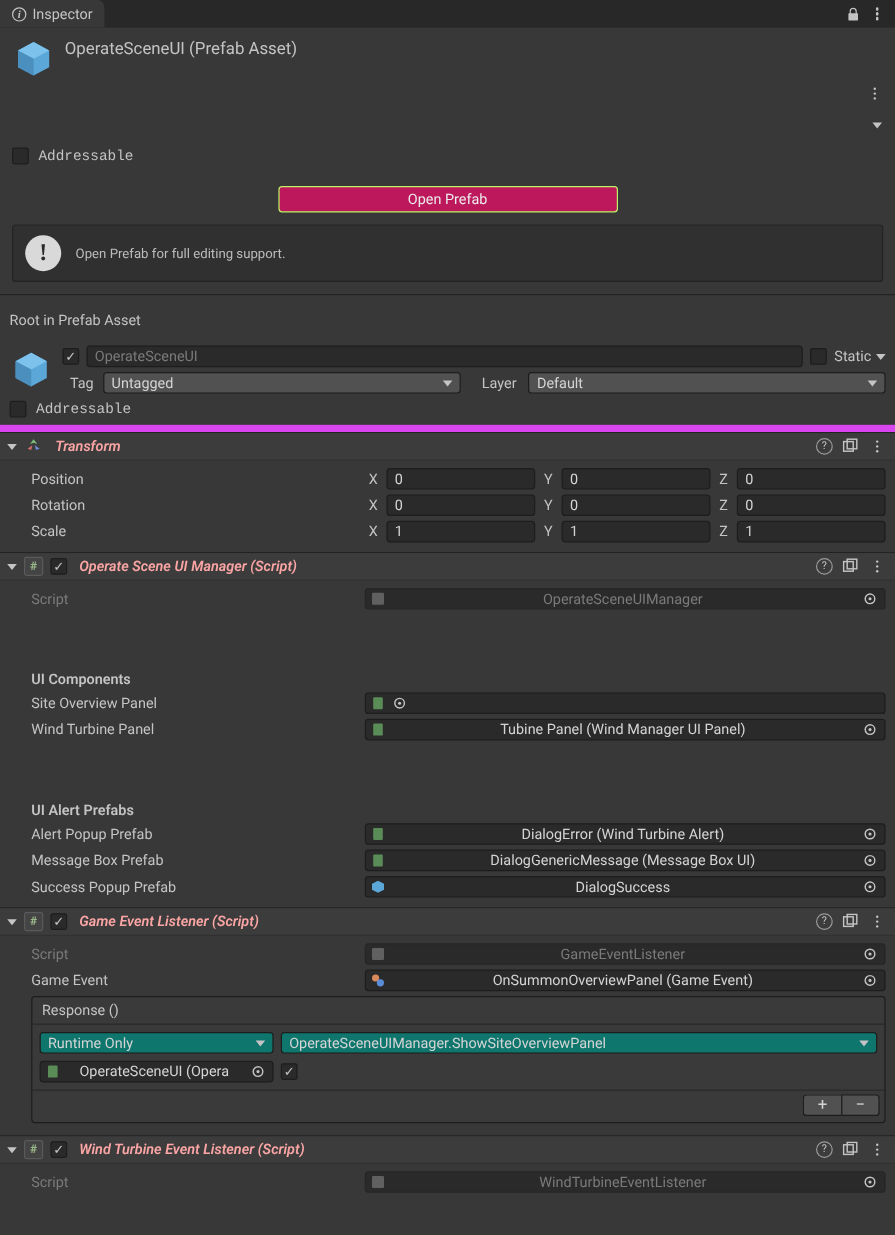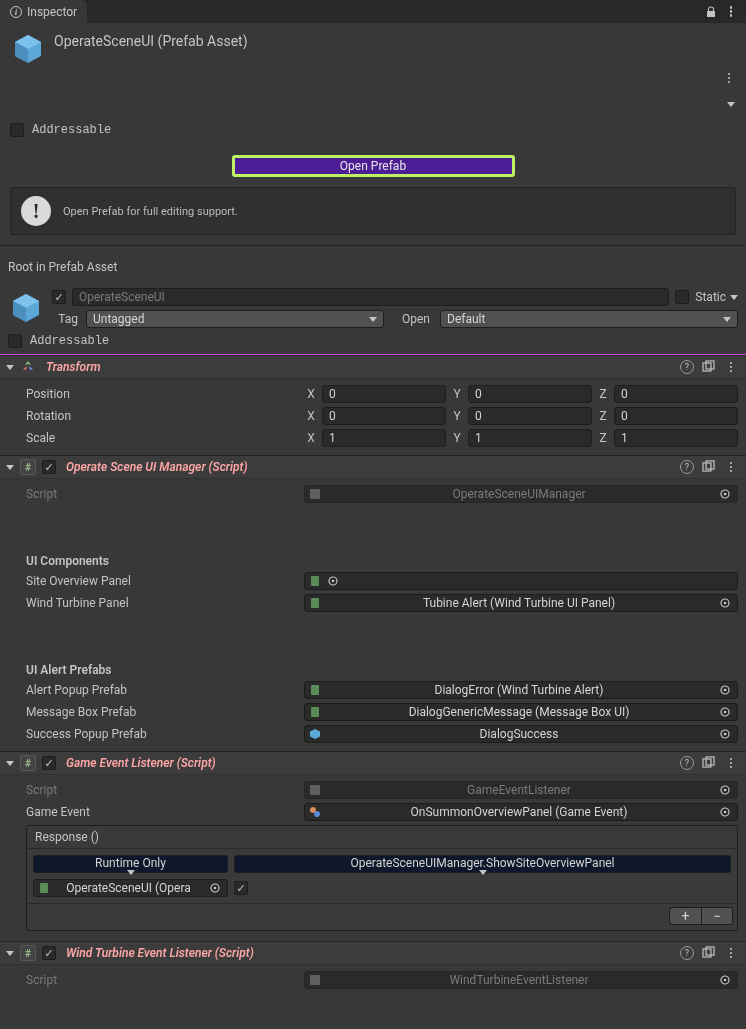--- a/index.html
+++ b/index.html
@@ -13,26 +13,26 @@
 .vdots-icon { width:14px; height:14px; display:flex; flex-direction:column; align-items:center; justify-content:center; gap:1.5px; }
 .vdots-icon div { width:2.5px; height:2.5px; background:#c4c4c4; border-radius:50%; }
 .section-asset { padding: 6px 10px 10px 10px; border-bottom: 1px solid #232323; }
 .asset-header { display:flex; align-items:flex-start; gap:8px; }
 .cube-icon { width:36px; height:36px; flex-shrink:0; margin-top:2px; }
 .asset-title { font-size:14px; color:#c4c4c4; padding-top:4px; flex:1; }
 .addressable-row { display:flex; align-items:center; gap:8px; padding: 14px 0 0 0; font-family: Liberation Mono, monospace; }
 .checkbox { width:14px; height:14px; background:#2a2a2a; border:1px solid #1d1d1d; border-radius:2px; display:flex; align-items:center; justify-content:center;}
 .checkbox.checked::after { content:"✓"; font-size:11px; color:#c4c4c4; line-height:1; }
 .btn-open-prefab-wrap { padding: 18px 0 10px 0; display:flex; justify-content:center; }
-.btn-open-prefab { width: 283px; height:22px; background:#4c1d95; border:3px solid #bef264; border-radius:3px; color:#eaeaea; display:flex; align-items:center; justify-content:center; cursor:pointer; }
+.btn-open-prefab { width: 283px; height:22px; background:#be185d; border:1px solid #bef264; border-radius:3px; color:#eaeaea; display:flex; align-items:center; justify-content:center; cursor:pointer; }
 .info-box { background:#303030; border:1px solid #232323; border-radius:3px; padding:8px 10px; display:flex; align-items:center; gap:12px; }
 .warn-icon { width:30px; height:30px; border-radius:50%; background:#d9d9d9; color:#2a2a2a; display:flex; align-items:center; justify-content:center; font-size:20px; font-weight:bold; font-family: Georgia, serif; flex-shrink:0;}
 .info-text { font-size:11px; color:#bdbdbd; }
 .section-root-label { padding: 14px 8px 10px 8px; color:#c4c4c4; font-size:12px; }
-.section-gameobject { padding: 4px 8px 6px 8px; border-bottom: 1px solid #d946ef;}
+.section-gameobject { padding: 4px 8px 6px 8px; border-bottom: 6px solid #d946ef;}
 .go-row1 { display:flex; align-items:center; gap:8px; }
 .header-cube { width:36px; height:36px; flex-shrink:0; }
 .go-name-col { flex:1; display:flex; flex-direction:column; gap:4px; }
 .row-layer { display:flex; align-items:center; gap:6px; }
 .name-input { flex:1; height:18px; background:#2a2a2a; border:1px solid #1d1d1d; border-radius:3px; color:#7a7a7a; font-size:12px; padding:0 6px; display:flex; align-items:center;}
 .dropdown { height:18px; background:#515151; border:1px solid #1d1d1d; border-radius:3px; color:#d4d4d4; padding:0 6px; display:flex; align-items:center; justify-content:space-between; cursor:pointer; }
 .dropdown-arrow { width:0; height:0; border-left:4px solid transparent; border-right:4px solid transparent; border-top:5px solid #c4c4c4; }
 .label-small { color:#c4c4c4; font-size:12px; min-width:28px; text-align:right; padding-right:2px;}
 .label-layer { color:#c4c4c4; font-size:12px; }
 .component { border-top: 1px solid #232323; }
@@ -57,21 +57,21 @@
 .obj-text.dim { color:#7a7a7a; }
 .obj-picker { width:16px; height:14px; display:flex; align-items:center; justify-content:center; cursor:pointer; }
 .mini-icon { width:12px; height:12px; flex-shrink:0; }
 .leaf-icon { width:12px; height:12px; flex-shrink:0; }
 .cube-mini { width:12px; height:12px; flex-shrink:0; }
 .tri-icon { width:12px; height:12px; flex-shrink:0; }
 .event-box { margin: 2px 0 4px 18px; border:1px solid #1d1d1d; border-radius:3px; background:#3a3a3a; }
 .event-header { padding: 4px 8px; border-bottom:1px solid #2a2a2a; font-size:12px; }
 .event-body { padding:6px; display:flex; flex-direction:column; gap:6px; }
 .event-row { display:flex; gap:6px; align-items:center; }
-.dd-small { height:18px; background:#0f172a; border:1px solid #1d1d1d; border-radius:3px; color:#d4d4d4; padding:0 6px; display:flex; align-items:center; justify-content:space-between; cursor:pointer;flex-direction:column; }
+.dd-small { height:18px; background:#0f766e; border:1px solid #1d1d1d; border-radius:3px; color:#d4d4d4; padding:0 6px; display:flex; align-items:center; justify-content:space-between; cursor:pointer; }
 .event-footer { display:flex; justify-content:flex-end; padding:3px 4px 5px 4px; gap:0; border-top:1px solid #2a2a2a;}
 .plus-btn, .minus-btn { width:32px; height:18px; background:#515151; border:1px solid #1d1d1d; color:#d4d4d4; display:flex; align-items:center; justify-content:center; cursor:pointer; font-size:14px; }
 .plus-btn { border-top-left-radius:3px; border-bottom-left-radius:3px; border-right:none;}
 .minus-btn { border-top-right-radius:3px; border-bottom-right-radius:3px; }
 .static-wrap {display:flex; align-items:center; gap:4px;}
 .corner-dd { width:10px; height:10px; align-self:flex-end; display:flex; align-items:center; justify-content:center; }
 .asset-header-outer { display:flex;flex-direction:column; }
 .asset-left { display:flex; flex-direction:column; flex:1; }
 </style>
 </head>
@@ -149,21 +149,21 @@
           <span>Static</span>
           <div class="dropdown-arrow"></div>
         </div>
       </div>
       <div class="row-layer">
         <span class="label-small">Tag</span>
         <div class="dropdown" style="flex:1;">
           <span>Untagged</span>
           <div class="dropdown-arrow"></div>
         </div>
-        <span class="label-layer" style="padding:0 4px 0 12px;">Open</span>
+        <span class="label-layer" style="padding:0 4px 0 12px;">Layer</span>
         <div class="dropdown" style="flex:1;">
           <span>Default</span>
           <div class="dropdown-arrow"></div>
         </div>
       </div>
     </div>
   </div>
   <div class="addressable-row" style="padding-top:6px;">
     <div class="checkbox"></div>
     <span>Addressable</span>
@@ -274,21 +274,21 @@
             </svg>
           </div>
       </div>
     </div>
     <div class="prop-row">
       <div class="prop-label">Wind Turbine Panel</div>
       <div class="obj-field">
         <svg class="leaf-icon" viewBox="0 0 12 12">
             <rect x="2" y="1" width="8" height="10" rx="1" fill="#5a8c58"></rect>
           </svg>
-        <span class="obj-text">Tubine Alert (Wind Turbine UI Panel)</span>
+        <span class="obj-text">Tubine Panel (Wind Manager UI Panel)</span>
         <div class="obj-picker">
             <svg viewBox="0 0 12 12" width="12" height="12">
               <circle cx="6" cy="6" r="4" fill="none" stroke="#c4c4c4" stroke-width="1.2"></circle>
               <circle cx="6" cy="6" r="1.3" fill="#c4c4c4"></circle>
             </svg>
           </div>
       </div>
     </div>
     <div class="prop-row">
         <div class="prop-label header">UI Alert Prefabs</div>

